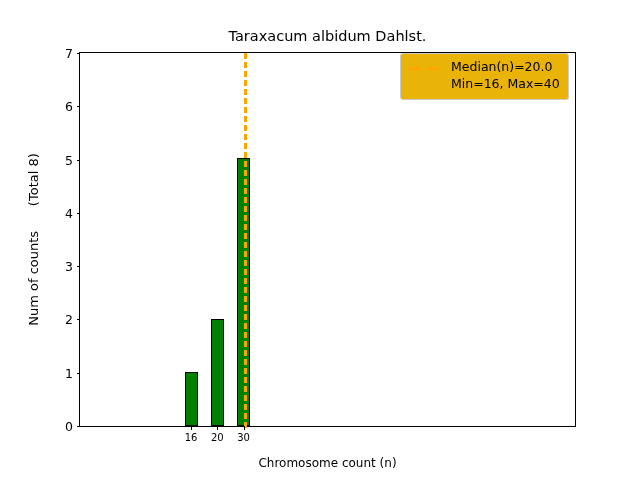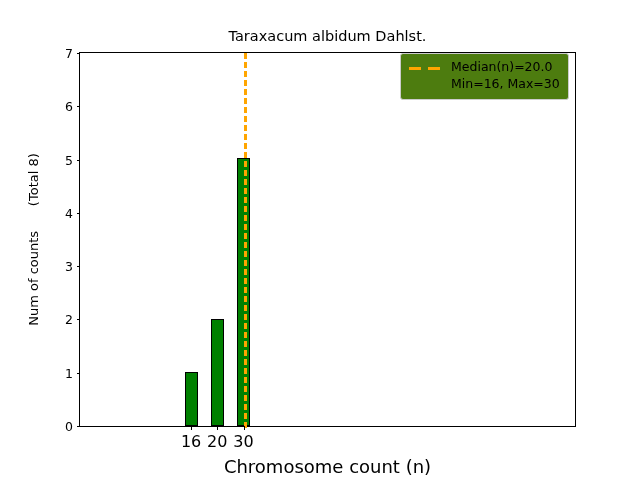--- a/index.html
+++ b/index.html
@@ -107,33 +107,33 @@
     top: 0;
     left: 0;
     height: 3.5px;
     width: 0;
     border-left: 1.1px solid #000;
   }
   .xtick-label {
     position: absolute;
     top: 6px;
     transform: translateX(-50%);
-    font-size: 16px;
+    font-size: 10px;
     white-space: nowrap;
     color: #000;
   }
 
   
   #xlabel {
     position: absolute;
     left: 79px;
     top: 456px;
     width: 497px;
     text-align: center;
-    font-size: 18px;
+    font-size: 12px;
     color: #000;
     white-space: nowrap;
   }
   #ylabel {
     position: absolute;
     left: 0px;
     top: 52px;
     width: 375px;
     height: 22px;
     transform: rotate(-90deg);
@@ -150,21 +150,21 @@
   #ylabel .yl-main { }
   #ylabel .yl-sub { }
 
   
   #legend {
     position: absolute;
     left: 400px;
     top: 53px;
     border: 1px solid #cccccc;
     border-radius: 3px;
-    background: #4d7c0f;
+    background: #eab308;
     padding: 5px 8px 6px 8px;
     box-sizing: border-box;
     display: flex;
     align-items: flex-start;
     gap: 8px;
     box-shadow: none;
   }
   #legend-handle {
     width: 34px;
     height: 14px;
@@ -253,21 +253,21 @@
     </div>
   </div>
 
   <div id="legend">
     <div id="legend-handle">
       <div class="dash d1"></div>
       <div class="dash d2"></div>
     </div>
     <div id="legend-text">
       <div>Median(n)=20.0</div>
-      <div>Min=16, Max=30</div>
+      <div>Min=16, Max=40</div>
     </div>
   </div>
 
   <div id="xlabel">Chromosome count (n)</div>
 
   <div id="ylabel">
     <span class="yl-main">Num of counts</span>
     <span>&nbsp;&nbsp;&nbsp;&nbsp;&nbsp;&nbsp;</span>
     <span class="yl-sub">(Total 8)</span>
   </div>

